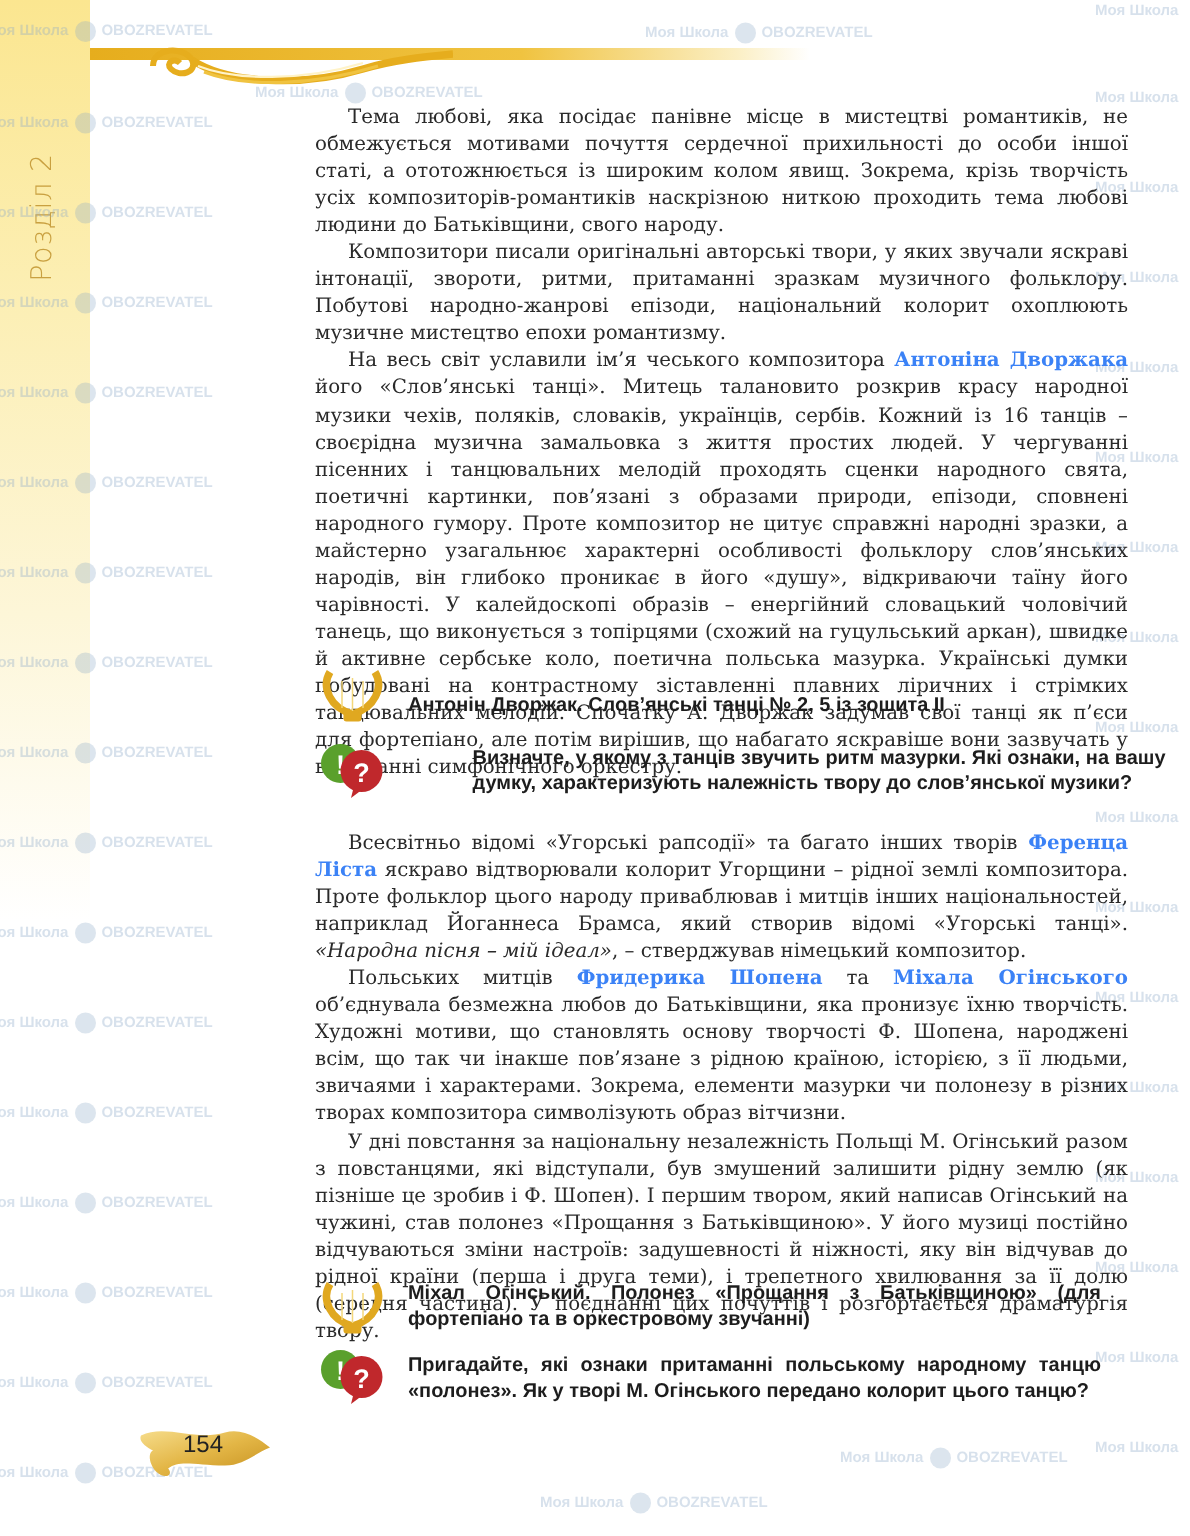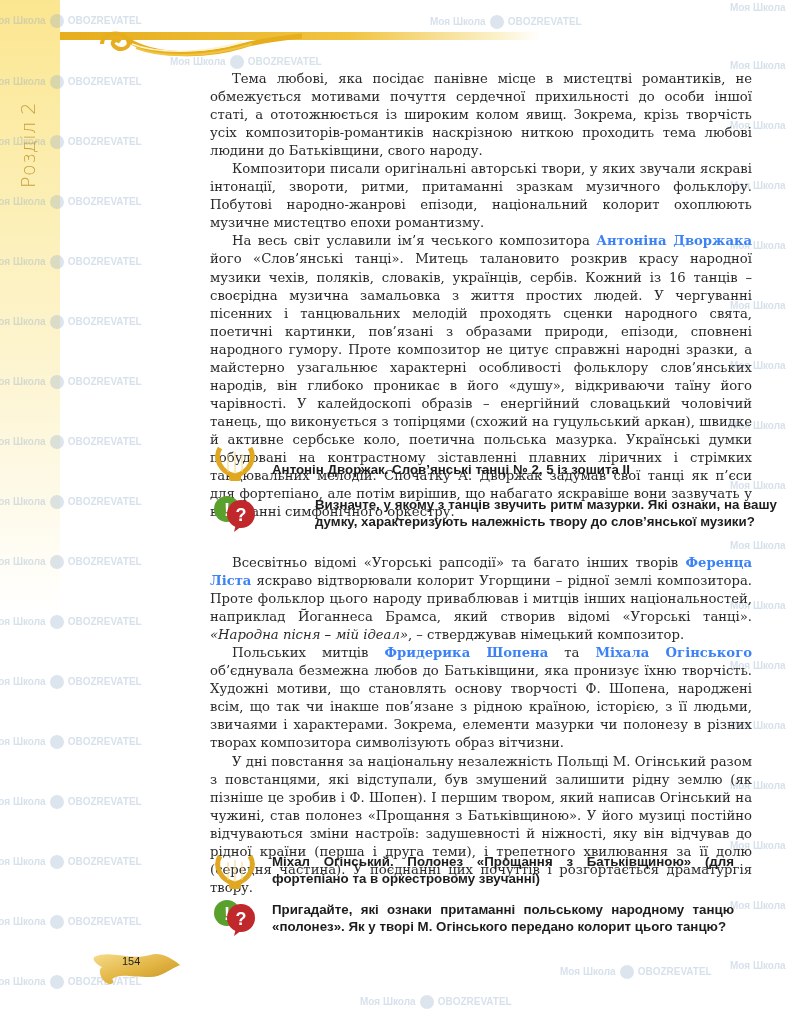--- a/index.html
+++ b/index.html
@@ -35,21 +35,21 @@
     .callout {
       position: absolute; left: 212px; width: 520px;
       font-family: "Liberation Sans", sans-serif; font-weight: bold;
       font-size: 13.3px; line-height: 17px; color: #1d1d1d;
     }
     .callout .icon { position: absolute; left: 0; }
     .callout .text { position: absolute; left: 60px; width: 462px; text-align: justify; }
     .page-number-banner { position: absolute; left: 90px; top: 947px; width: 95px; height: 42px; }
     .page-number {
       position: absolute; left: 122px; top: 955px;
-      font-family: "Liberation Sans", sans-serif; font-size: 11px; color: #222;
+      font-family: "Liberation Sans", sans-serif; font-size: 16px; color: #222;
     }
     .watermark {
       position: absolute; font-family: "Liberation Sans", sans-serif;
       font-size: 10px; color: rgba(140,170,200,0.35); white-space: nowrap;
       pointer-events: none; font-weight: bold;
     }
     .wm-circle {
       display: inline-block; width: 14px; height: 14px; border-radius: 50%;
       background: rgba(140,170,200,0.3); vertical-align: middle; margin: 0 4px;
     }

